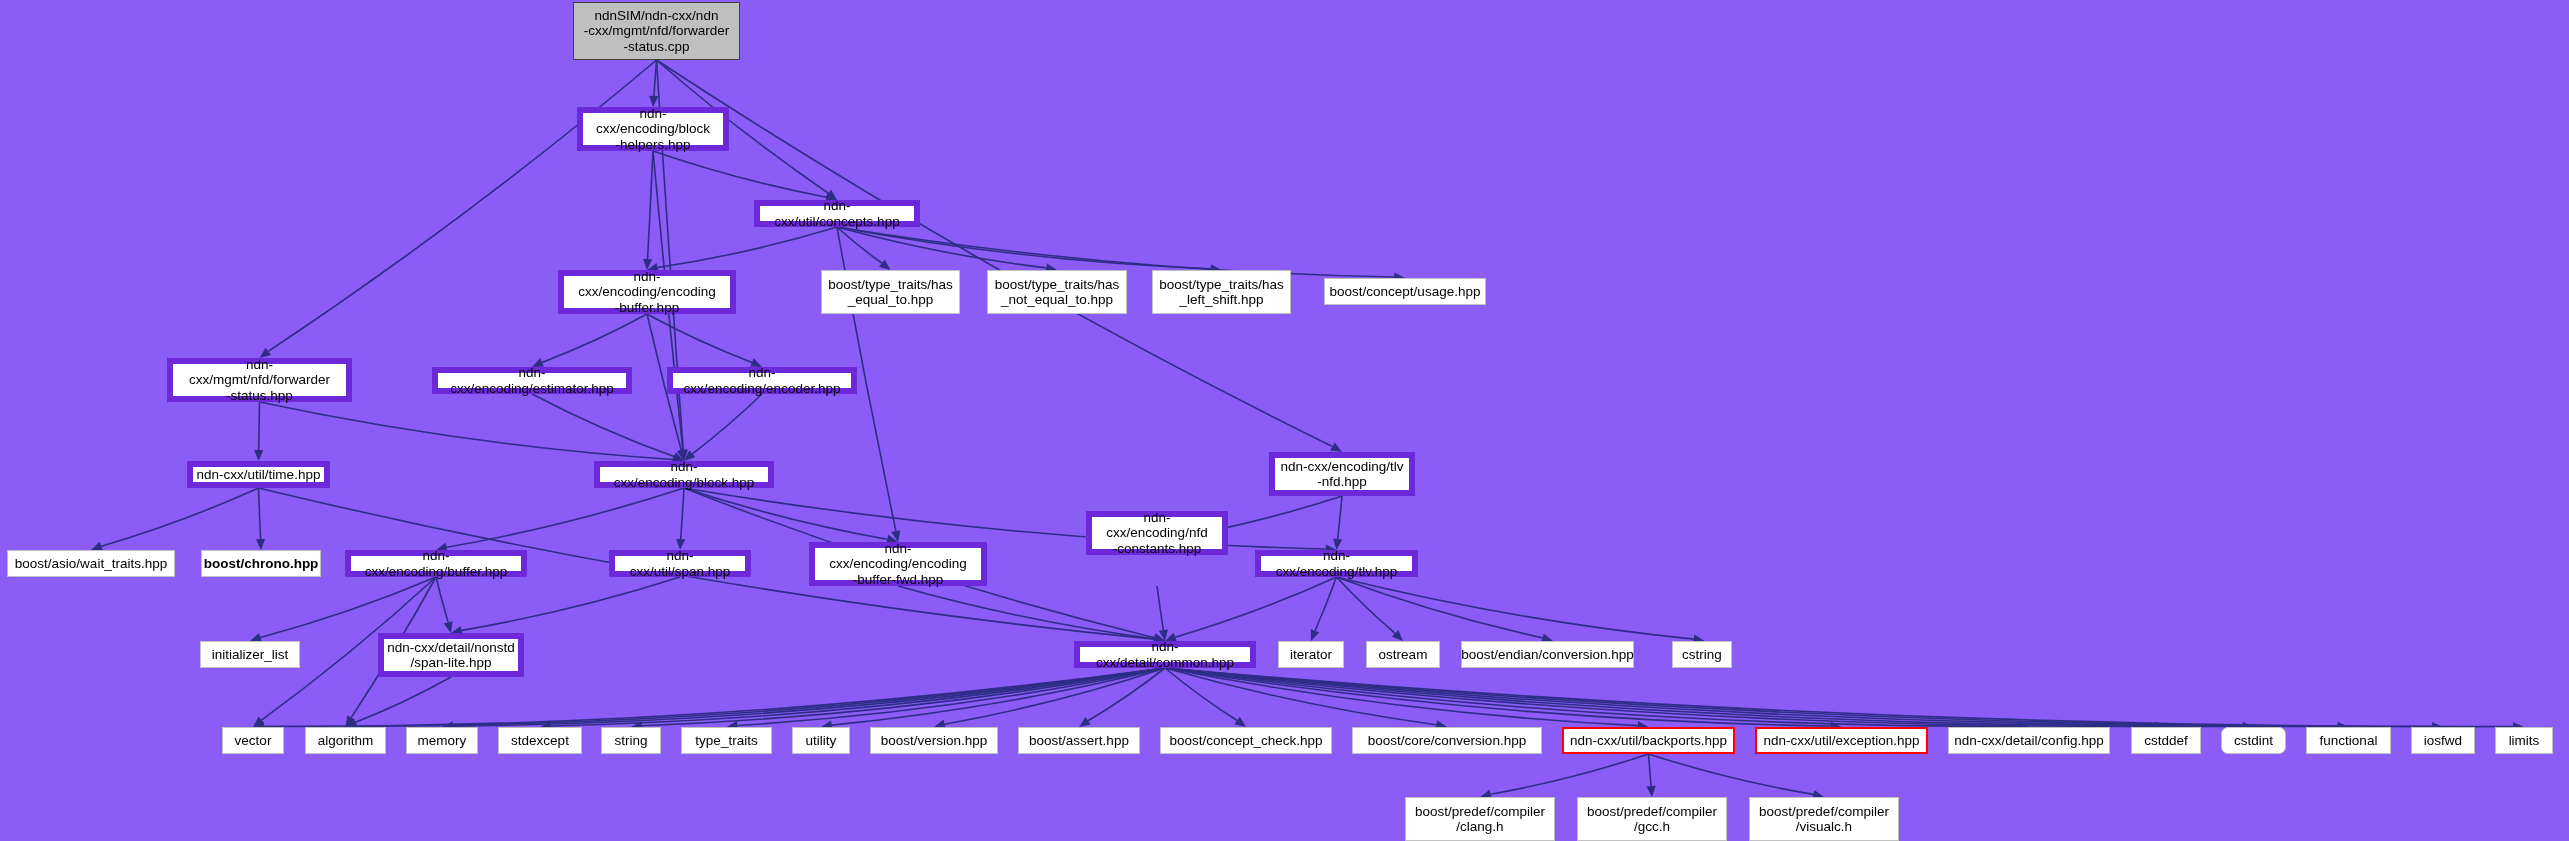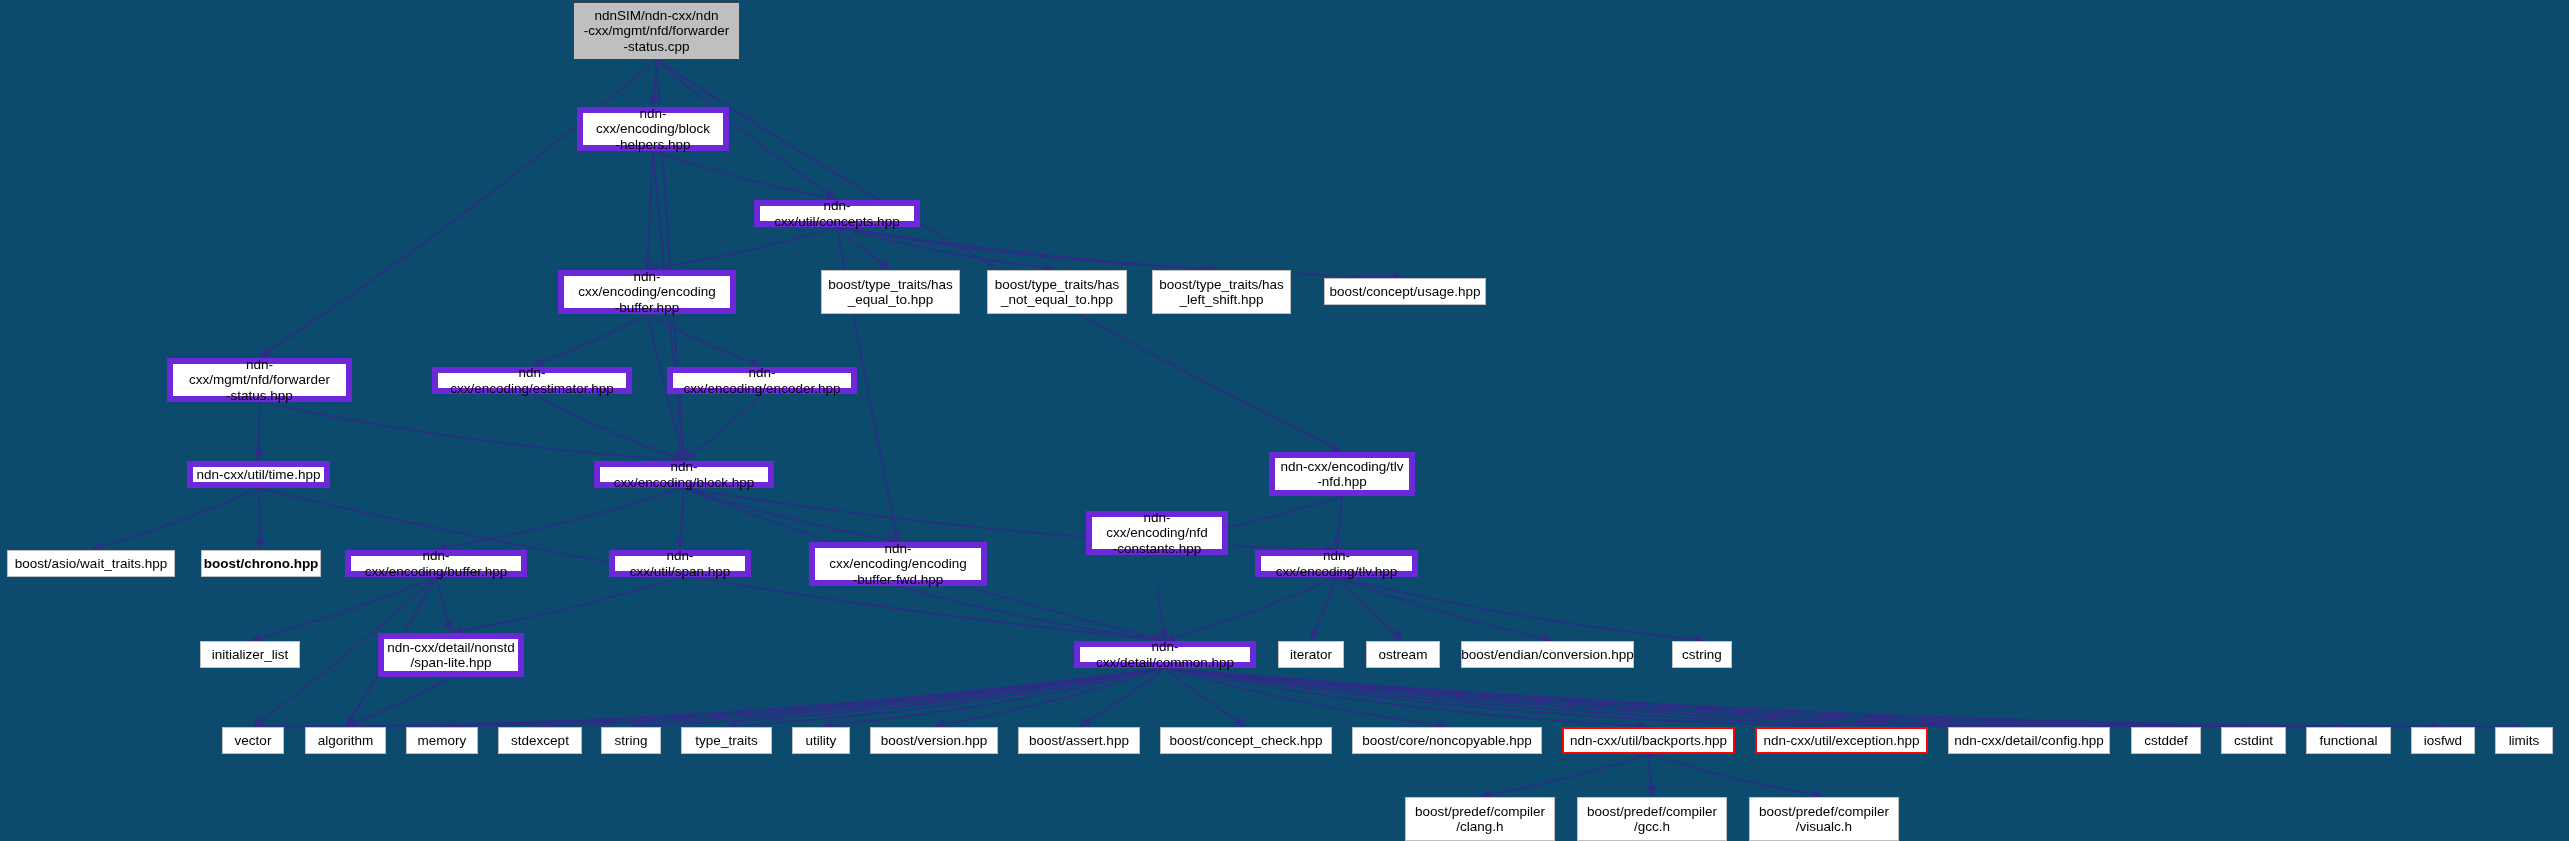--- a/index.html
+++ b/index.html
@@ -4,21 +4,21 @@
 <style>
   html, body {
     margin: 0;
     padding: 0;
     background: #ffffff;
   }
   #graph-root {
     position: relative;
     width: 2569px;
     height: 841px;
-    background: #0c4a6e;
+    background: #8b5cf6;
     font-family: "Liberation Sans", sans-serif;
   }
   svg.graph-canvas {
     position: absolute;
     left: 0;
     top: 0;
     width: 2569px;
     height: 841px;
   }
   .edge-path {
@@ -240,26 +240,26 @@
       <div class="node-box kind-plain" style="left: 222px; top: 727px; width: 62px; height: 27px;">vector</div>
       <div class="node-box kind-plain" style="left: 305px; top: 727px; width: 81px; height: 27px;">algorithm</div>
       <div class="node-box kind-plain" style="left: 406px; top: 727px; width: 72px; height: 27px;">memory</div>
       <div class="node-box kind-plain" style="left: 498px; top: 727px; width: 84px; height: 27px;">stdexcept</div>
       <div class="node-box kind-plain" style="left: 601px; top: 727px; width: 60px; height: 27px;">string</div>
       <div class="node-box kind-plain" style="left: 681px; top: 727px; width: 91px; height: 27px;">type_traits</div>
       <div class="node-box kind-plain" style="left: 792px; top: 727px; width: 58px; height: 27px;">utility</div>
       <div class="node-box kind-plain" style="left: 870px; top: 727px; width: 128px; height: 27px;">boost/version.hpp</div>
       <div class="node-box kind-plain" style="left: 1018px; top: 727px; width: 122px; height: 27px;">boost/assert.hpp</div>
       <div class="node-box kind-plain" style="left: 1160px; top: 727px; width: 172px; height: 27px;">boost/concept_check.hpp</div>
-      <div class="node-box kind-plain" style="left: 1352px; top: 727px; width: 190px; height: 27px;">boost/core/noncopyable.hpp</div>
+      <div class="node-box kind-plain" style="left: 1352px; top: 727px; width: 190px; height: 27px;">boost/core/conversion.hpp</div>
       <div class="node-box kind-highlight" style="left: 1562px; top: 727px; width: 173px; height: 27px;">ndn-cxx/util/backports.hpp</div>
       <div class="node-box kind-highlight" style="left: 1755px; top: 727px; width: 173px; height: 27px;">ndn-cxx/util/exception.hpp</div>
       <div class="node-box kind-plain" style="left: 1948px; top: 727px; width: 162px; height: 27px;">ndn-cxx/detail/config.hpp</div>
       <div class="node-box kind-plain" style="left: 2131px; top: 727px; width: 70px; height: 27px;">cstddef</div>
-      <div class="node-box kind-plain" style="left: 2221px; top: 727px; width: 65px; height: 27px;">cstdint</div>
+      <div class="node-box kind-plain" style="left: 2221px; top: 727px; width: 65px; height: 27px; border-radius: 7px;">cstdint</div>
       <div class="node-box kind-plain" style="left: 2306px; top: 727px; width: 85px; height: 27px;">functional</div>
       <div class="node-box kind-plain" style="left: 2411px; top: 727px; width: 64px; height: 27px;">iosfwd</div>
       <div class="node-box kind-plain" style="left: 2495px; top: 727px; width: 58px; height: 27px;">limits</div>
       <div class="node-box kind-plain" style="left: 1405px; top: 797px; width: 150px; height: 44px;">boost/predef/compiler
 /clang.h</div>
       <div class="node-box kind-plain" style="left: 1577px; top: 797px; width: 150px; height: 44px;">boost/predef/compiler
 /gcc.h</div>
       <div class="node-box kind-plain" style="left: 1749px; top: 797px; width: 150px; height: 44px;">boost/predef/compiler
 /visualc.h</div>
     </div>

